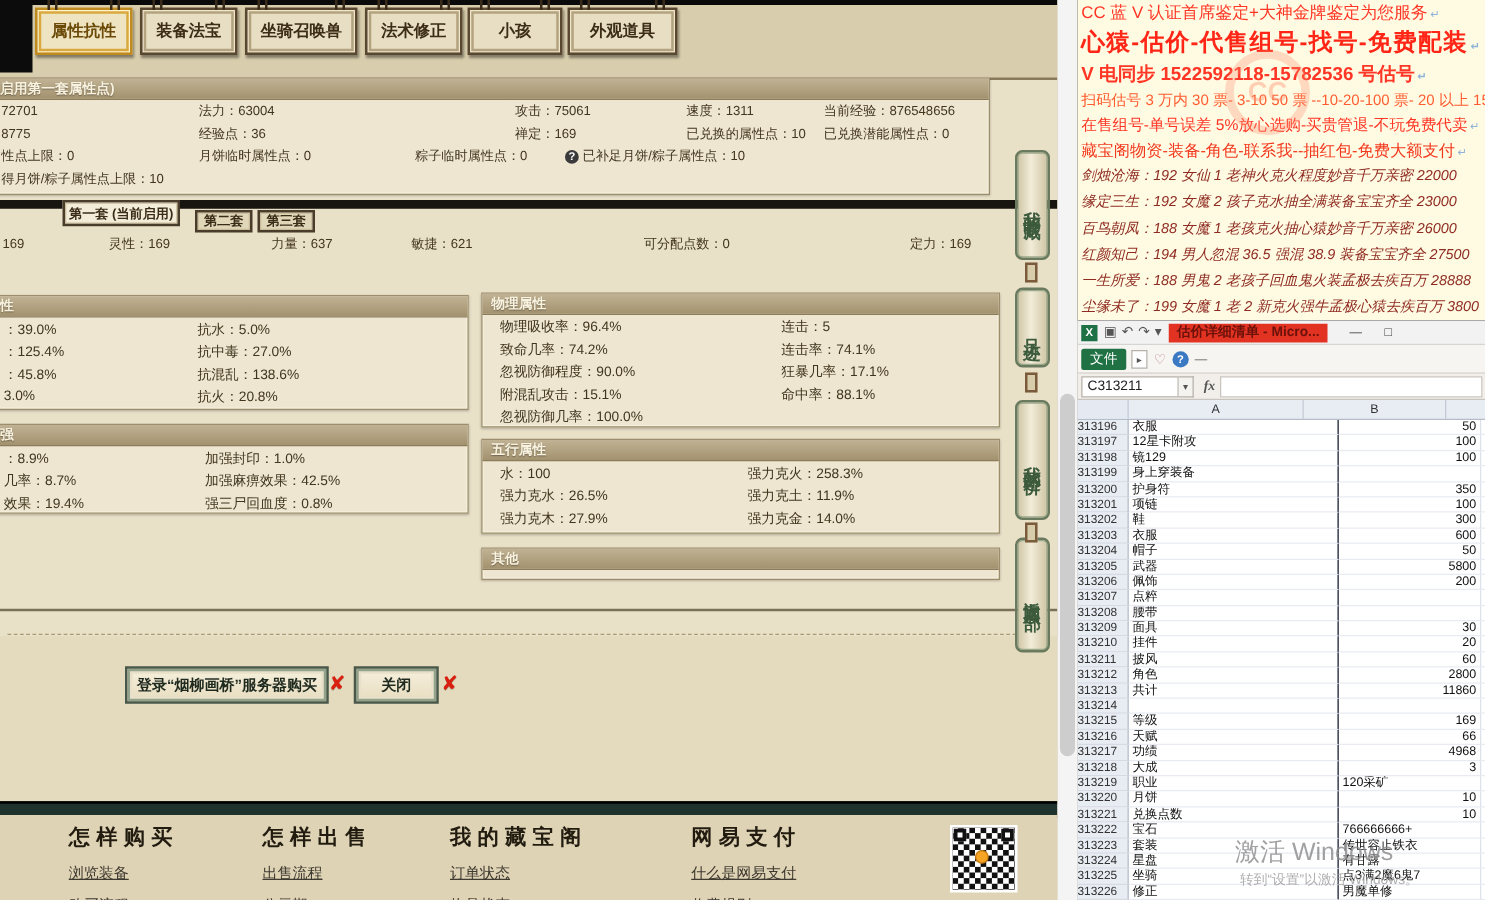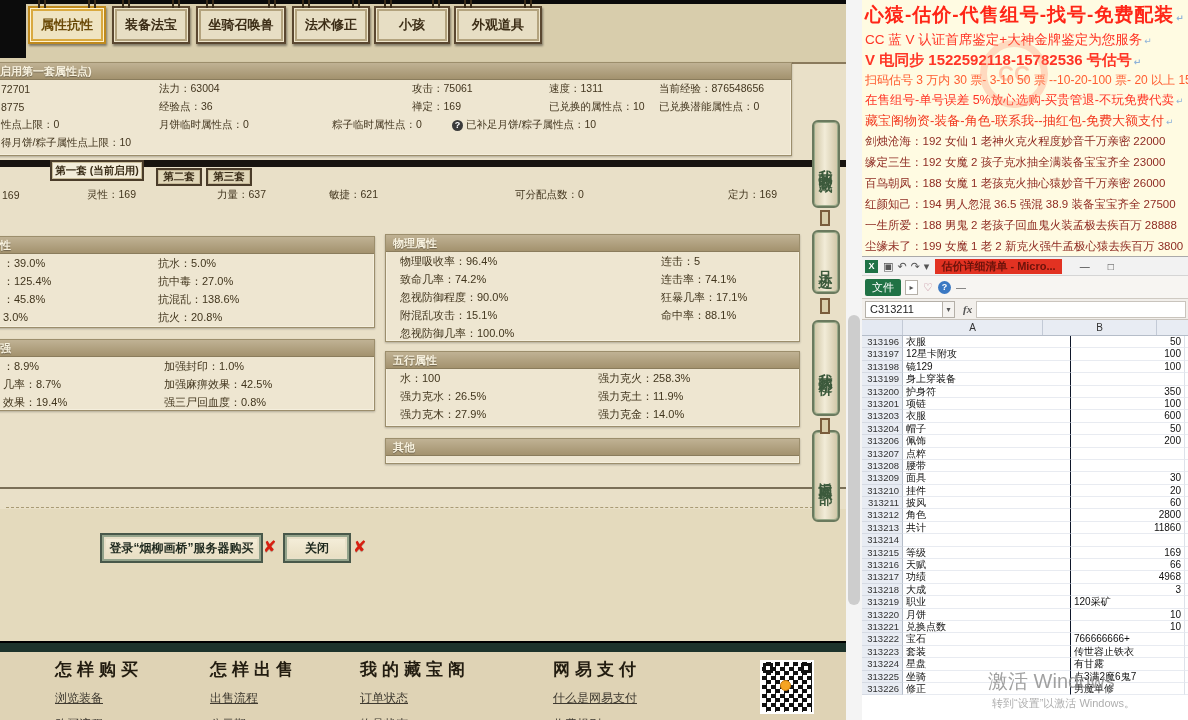--- a/index.html
+++ b/index.html
@@ -21,21 +21,21 @@
   .scell{font-size:10.5px;color:#42351e;white-space:nowrap;flex-shrink:0;}
   .qicon{display:inline-block;width:11px;height:11px;border-radius:50%;background:#3a3a3a;color:#fff;font-size:9px;line-height:11px;text-align:center;margin-right:3px;font-weight:bold;}
   .blackstrip{position:absolute;left:0;top:160px;width:846px;height:7px;background:#181410;}
   .settab{position:absolute;top:168px;height:18px;background:#e0d6b8;border:2px solid #4a3c2a;box-shadow:inset 0 0 0 1px #c8bb99;
     display:flex;align-items:center;justify-content:center;font-size:10.5px;font-weight:bold;color:#3a2d18;box-sizing:border-box;}
   .settab.active{top:160px;height:21px;background:#f3ecd9;}
   .attrrow{position:absolute;left:2px;top:187px;width:840px;height:16px;display:flex;align-items:center;}
   .prow{display:flex;height:18px;align-items:center;padding-left:10px;font-size:11px;color:#41351d;white-space:nowrap;}
   .pl{flex-shrink:0;}
   .resist .pl{width:155px;} .enh .pl{width:161px;}
-  .phys .prow{padding-left:14px;gap:36px;} .phys .pl{width:225px;}
+  .phys .prow{padding-left:14px;} .phys .pl{width:225px;}
   .five .prow{padding-left:14px;} .five .pl{width:198px;}
   .divider-solid{position:absolute;left:0;top:487px;width:846px;border-top:2px solid #7a6f57;}
   .divider-dash{position:absolute;left:6px;top:507px;width:832px;border-top:1px dashed #a89a74;}
   .lowarea{position:absolute;left:0;top:509px;width:846px;height:132px;background:#e4dabd;}
   .gbtn{position:absolute;height:30px;background:linear-gradient(#f6f0dd,#e6dcbf);border:2px solid #48584a;
     box-shadow:inset 0 0 0 2px #93a38b, inset 0 0 0 4px #e8e0c8;display:flex;align-items:center;justify-content:center;
     font-size:12px;font-weight:bold;color:#1f2a1f;box-sizing:border-box;}
   .redx{position:absolute;color:#d81f10;font-size:16px;font-weight:bold;text-shadow:0 1px 0 rgba(0,0,0,.2);}
   .fband{position:absolute;left:0;top:641px;width:846px;height:10px;background:#1d332b;border-top:2px solid #000;border-bottom:1px solid #0d1f18;}
   .footer{position:absolute;left:0;top:652px;width:846px;height:68px;background:#dfd3b5;}
@@ -59,21 +59,21 @@
   
   .rpanel{position:absolute;left:862px;top:0;width:326px;height:720px;background:#fffbe2;overflow:hidden;}
   .adline{position:relative;white-space:nowrap;overflow:hidden;padding-left:3px;}
   .l1{font-size:19px;font-weight:bold;color:#ff2617;letter-spacing:1px;height:30px;line-height:30px;}
   .l2{font-size:13.5px;color:#ff3526;height:20px;line-height:20px;}
   .l3{font-size:15px;font-weight:bold;color:#ff3526;height:20px;line-height:20px;}
   .l4{font-size:12px;color:#ff5c30;height:20px;line-height:20px;}
   .l5{font-size:12.5px;color:#ff3526;height:20px;line-height:20px;}
   .l6{font-size:13px;color:#f2391f;height:21px;line-height:21px;}
   .ret{color:#8fb3d9;font-size:9px;margin-left:2px;}
-  .listing{font-size:11.5px;color:#8f2b22;font-weight:500;height:21px;line-height:21px;white-space:nowrap;overflow:hidden;padding-left:3px;}
+  .listing{font-size:11.5px;color:#8f2b22;font-weight:500;height:21px;line-height:21px;white-space:nowrap;overflow:hidden;padding-left:3px;font-style:italic;}
   .wmring{position:absolute;left:118px;top:40px;width:54px;height:54px;border-radius:50%;border:7px solid rgba(255,140,110,.30);color:rgba(255,140,110,.4);font-size:22px;font-weight:bold;display:flex;align-items:center;justify-content:center;}
   
   .excel{position:absolute;left:0;top:256px;width:326px;height:464px;background:#fff;border-top:1px solid #aaa;font-size:10px;}
   .xtitle{height:18px;background:#f2f2f2;border-bottom:1px solid #d5d5d5;display:flex;align-items:center;padding-left:3px;}
   .xicon{width:13px;height:13px;background:#1e7145;color:#fff;font-size:9px;font-weight:bold;text-align:center;line-height:13px;margin-right:3px;}
   .tico{color:#555;font-size:11px;margin:0 2px;line-height:18px;}
   .xtred{background:#e23222;color:#6b120a;font-weight:bold;font-size:11px;height:15px;line-height:15px;padding:0 6px;margin-left:4px;white-space:nowrap;overflow:hidden;max-width:128px;}
   .winbtn{color:#444;font-size:10px;margin-left:18px;}
   .xribbon{height:22px;background:#f7f5f2;border-bottom:1px solid #cfcac3;display:flex;align-items:center;}
   .xfile{width:36px;height:17px;background:#207245;color:#fff;border-radius:2px;font-size:11px;text-align:center;line-height:17px;margin:0 4px 0 3px;}
@@ -87,21 +87,21 @@
   .nbdrop{width:11px;height:15px;border:1px solid #b5b0a8;border-left:none;background:#f5f3f0;font-size:8px;color:#555;text-align:center;line-height:15px;}
   .fxi{font-family:"Liberation Serif","DejaVu Serif",serif;font-style:italic;font-weight:bold;color:#555;font-size:11px;margin:0 4px 0 8px;}
   .fbar{flex:1;height:15px;background:#fff;border:1px solid #c9c4bd;margin-right:2px;}
   .xcolhead{height:15px;display:flex;background:#e8ecf3;border-bottom:1px solid #b5bdc9;}
   .xch{box-sizing:border-box;border-right:1px solid #c3cad6;font-size:10px;color:#333;text-align:center;line-height:15px;}
   .xcorner{width:41px;background:#e4e9f2;}
   .xca{width:140px;} .xcb{width:114px;} .xcc{width:31px;border-right:none;}
   .xgrid{background:#fff;}
   .xrow{display:flex;height:12.4px;box-sizing:border-box;}
   .xn{width:41px;box-sizing:border-box;background:#e8ecf3;border-right:1px solid #b5bdc9;border-bottom:1px solid #d5dae3;
-    font-size:9.5px;color:#333;text-align:right;padding-right:3px;line-height:12px;}
+    font-size:9.5px;color:#333;text-align:left;padding-right:3px;line-height:12px;}
   .xa{width:168px;box-sizing:border-box;border-right:1px solid #0f172a;border-bottom:1px solid #e8ebf1;font-size:10px;color:#111;padding-left:3px;line-height:12px;white-space:nowrap;overflow:hidden;}
   .xb{width:114px;box-sizing:border-box;border-right:1px solid #dde2ea;border-bottom:1px solid #e8ebf1;font-size:10px;color:#111;padding:0 3px;line-height:12px;white-space:nowrap;overflow:hidden;}
   .xb.num{text-align:right;}
   .xc{flex:1;border-bottom:1px solid #e8ebf1;}
   .wm1{position:absolute;left:126px;top:668px;font-size:20px;color:#8a8a8a;opacity:.8;white-space:nowrap;}
   .wm2{position:absolute;left:130px;top:696px;font-size:11px;color:#9a9a9a;opacity:.8;white-space:nowrap;}
 </style>
 </head>
 <body>
 
@@ -323,22 +323,22 @@
     <div class="sconn" style="top:418px;"></div>
   </div>
 
   <div class="scrolltrack"></div>
   <div class="scrollthumb"></div>
 
   <div class="rpanel">
 
     <div>
 
-    <div class="adline l1"><span>心猿-估价-代售组号-找号-免费配装</span><span class="ret">↵</span></div>
-        <div class="adline l2"><span>CC 蓝 V 认证首席鉴定+大神金牌鉴定为您服务</span><span class="ret">↵</span></div>
+    <div class="adline l2"><span>CC 蓝 V 认证首席鉴定+大神金牌鉴定为您服务</span><span class="ret">↵</span></div>
+        <div class="adline l1"><span>心猿-估价-代售组号-找号-免费配装</span><span class="ret">↵</span></div>
         <div class="adline l3"><span>V 电同步 1522592118-15782536 号估号</span><span class="ret">↵</span></div>
         <div class="adline l4"><span>扫码估号 3 万内 30 票- 3-10 50 票 --10-20-100 票- 20 以上 150-</span></div>
         <div class="adline l5"><span>在售组号-单号误差 5%放心选购-买贵管退-不玩免费代卖</span><span class="ret">↵</span></div>
         <div class="adline l6"><span>藏宝阁物资-装备-角色-联系我--抽红包-免费大额支付</span><span class="ret">↵</span></div>
       </div>
     <div class="wmring">CC</div>
 
     <div>
 
     <div class="listing">剑烛沧海：192 女仙 1 老神火克火程度妙音千万亲密 22000</div>
@@ -411,29 +411,41 @@
           <div class="xb num">350</div>
           <div class="xc"></div>
         </div>
           <div class="xrow">
           <div class="xn">313201</div>
           <div class="xa">项链</div>
           <div class="xb num">100</div>
           <div class="xc"></div>
         </div>
           <div class="xrow">
+          <div class="xn">313202</div>
+          <div class="xa">鞋</div>
+          <div class="xb num">300</div>
+          <div class="xc"></div>
+        </div>
+          <div class="xrow">
           <div class="xn">313203</div>
           <div class="xa">衣服</div>
           <div class="xb num">600</div>
           <div class="xc"></div>
         </div>
           <div class="xrow">
           <div class="xn">313204</div>
           <div class="xa">帽子</div>
           <div class="xb num">50</div>
+          <div class="xc"></div>
+        </div>
+          <div class="xrow">
+          <div class="xn">313205</div>
+          <div class="xa">武器</div>
+          <div class="xb num">5800</div>
           <div class="xc"></div>
         </div>
           <div class="xrow">
           <div class="xn">313206</div>
           <div class="xa">佩饰</div>
           <div class="xb num">200</div>
           <div class="xc"></div>
         </div>
           <div class="xrow">
           <div class="xn">313207</div>

